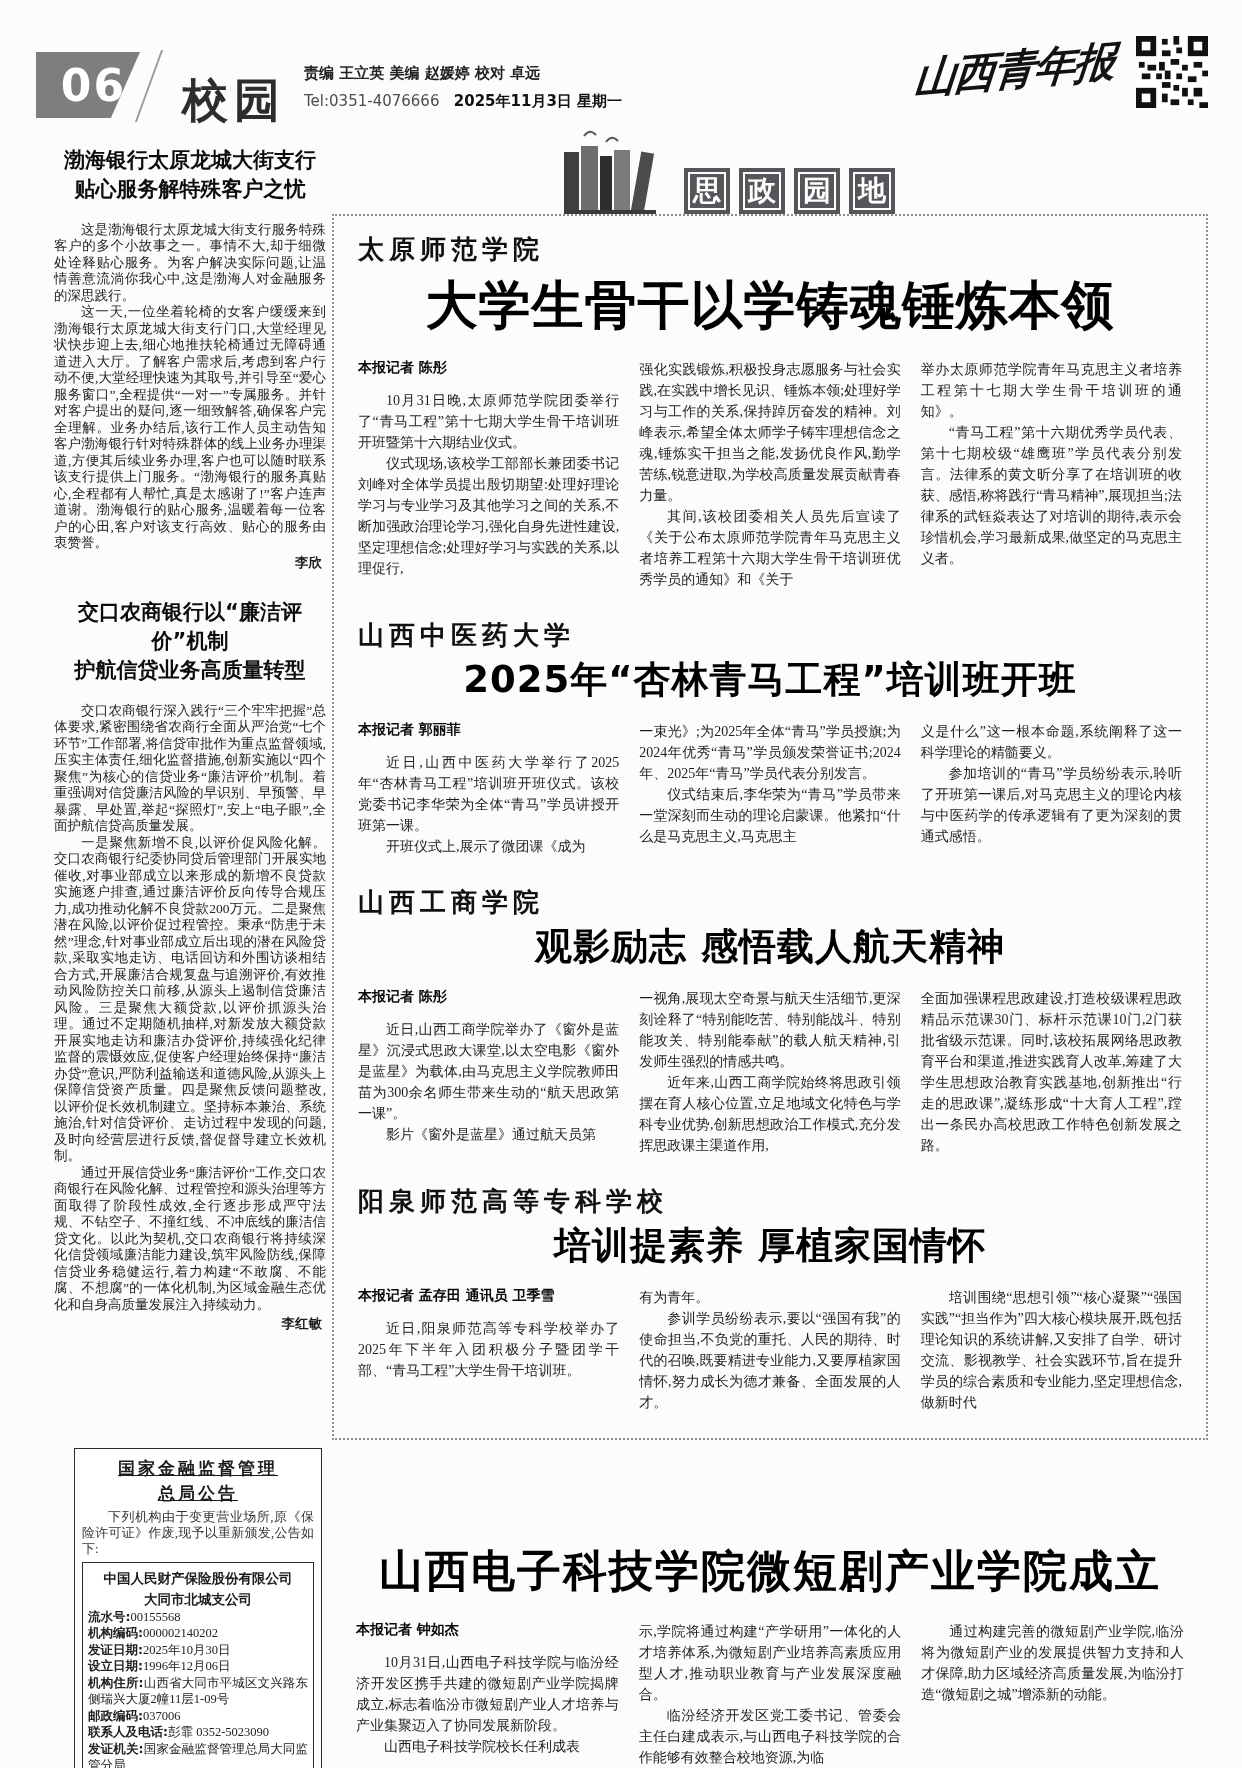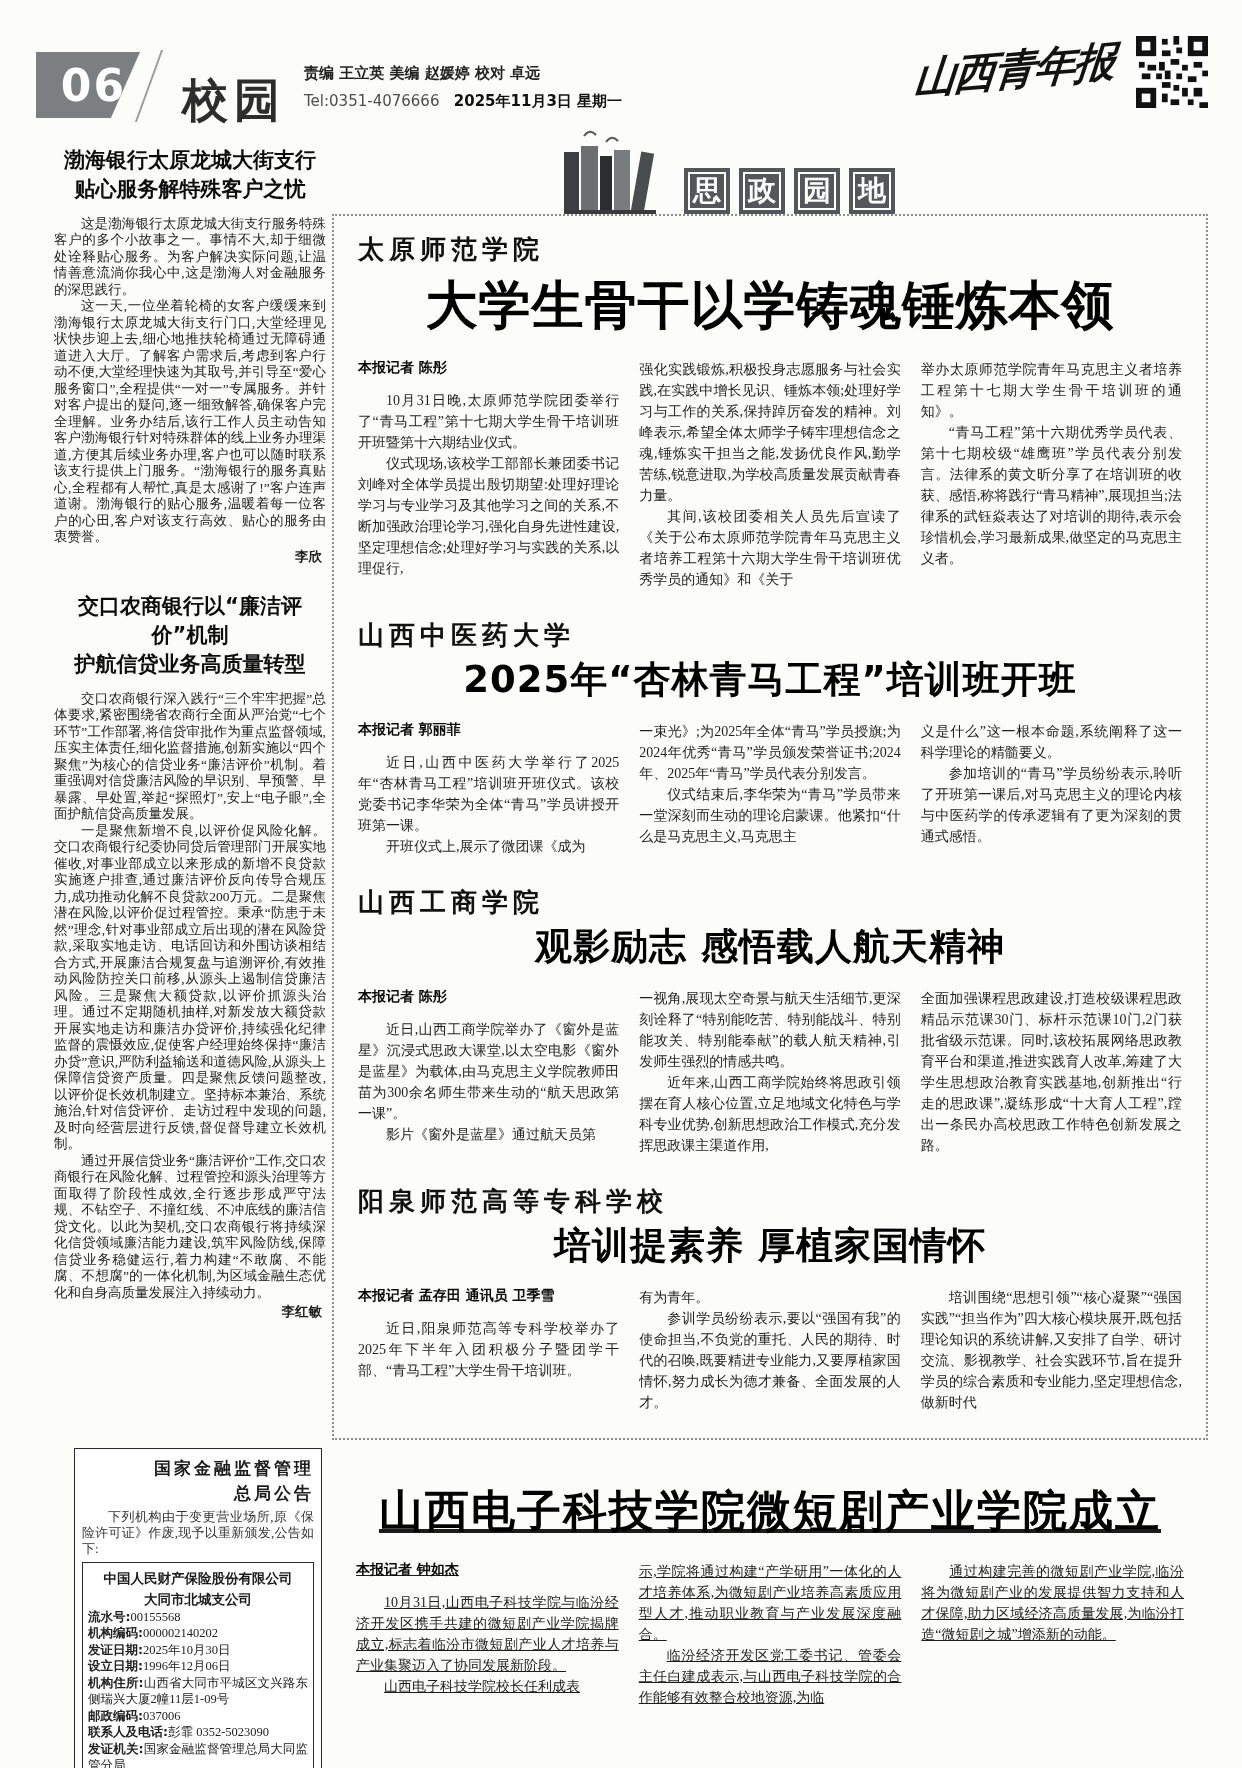--- a/index.html
+++ b/index.html
@@ -16,29 +16,29 @@
   .credits{position:absolute;left:268px;top:30px;font:700 15px "DejaVu Sans",sans-serif;color:#222;}
   .telline{position:absolute;left:268px;top:58px;font:15px "DejaVu Sans",sans-serif;color:#4d4d4d;}
   .telline b{color:#111;}
   .masthead{position:absolute;right:94px;top:8px;font:900 42px "Liberation Serif",serif;font-style:italic;
             transform:rotate(-5deg) skewX(-10deg);color:#121212;letter-spacing:-2px;white-space:nowrap;}
   .qr{position:absolute;right:0;top:2px;width:72px;height:72px;}
 
   
   .leftcol{position:absolute;left:54px;top:146px;width:272px;}
   .l-title{font:800 21px "DejaVu Sans",sans-serif;text-align:center;line-height:1.38;color:#0c0c0c;}
-  .l-body{margin-top:12px;font-size:13.5px;line-height:16.5px;text-align:justify;color:#222;}
+  .l-body{margin-top:18px;font-size:13.5px;line-height:16.5px;text-align:justify;color:#222;}
   .para{margin:0;text-indent:2em;}
   .para.cont{text-indent:0;}
   .author{text-align:right;font:700 13.5px "DejaVu Sans",sans-serif;margin-top:2px;padding-right:4px;}
   .gap28{height:26px;}
 
   
   .notice{position:absolute;left:74px;top:1448px;width:232px;border:1px solid #2a2a2a;padding:7px 7px 9px;background:#fff;}
-  .n-title{font:800 17px "DejaVu Sans",sans-serif;text-align:right;line-height:1.45;letter-spacing:3px;}
+  .n-title{font:800 17px "DejaVu Sans",sans-serif;text-align:center;line-height:1.45;letter-spacing:3px;text-decoration:underline;}
   .n-intro{font-size:13px;line-height:16px;text-align:justify;text-indent:2em;margin-top:4px;color:#333;}
   .n-inner{border:1px solid #2a2a2a;margin-top:5px;padding:5px 5px 6px;}
   .n-co{font:700 13.5px "DejaVu Sans",sans-serif;text-align:center;line-height:1.5;}
   .n-field{font-size:12.5px;line-height:16.5px;text-align:justify;color:#222;}
   .n-field .fl{font-family:"DejaVu Sans",sans-serif;font-weight:700;}
 
   
   .frame{position:absolute;left:332px;top:214px;width:876px;height:1226px;border:2px dotted #8f8f8f;
          padding:6px 24px 0;box-sizing:border-box;background:#fcfcfa;}
   .banner{position:absolute;left:228px;top:-98px;height:96px;display:flex;align-items:flex-end;}
@@ -48,21 +48,21 @@
   .school{font:600 26px "Liberation Serif",serif;text-align:left;letter-spacing:5px;color:#111;}
   .headline1{font:900 52px "DejaVu Sans",sans-serif;text-align:center;letter-spacing:1px;color:#000;margin:4px 0 18px;}
   .headline2{font:900 37px "DejaVu Sans",sans-serif;text-align:center;letter-spacing:1px;color:#000;margin:2px 0 16px;}
   .cols{display:flex;gap:20px;}
   .col{flex:1;font-size:14px;line-height:21px;text-align:justify;color:#1e1e1e;}
   .byline{font:700 14px "DejaVu Sans",sans-serif;margin-bottom:13px;color:#0a0a0a;}
   .art{margin-top:10px;}
   .art + .art{margin-top:28px;}
 
   
-  .bottom{position:absolute;left:332px;top:1482px;width:876px;padding:0 24px;box-sizing:border-box;text-decoration:underline;}
+  .bottom{position:absolute;left:332px;top:1542px;width:876px;padding:0 24px;box-sizing:border-box;}
   .headline3{font:900 44px "DejaVu Sans",sans-serif;text-align:center;letter-spacing:2px;color:#000;margin:0 0 20px;}
 </style>
 </head>
 <body>
 
 <div class="page">
 
   <div class="hdr">
     <div class="pgnum">
       <span>06</span>

